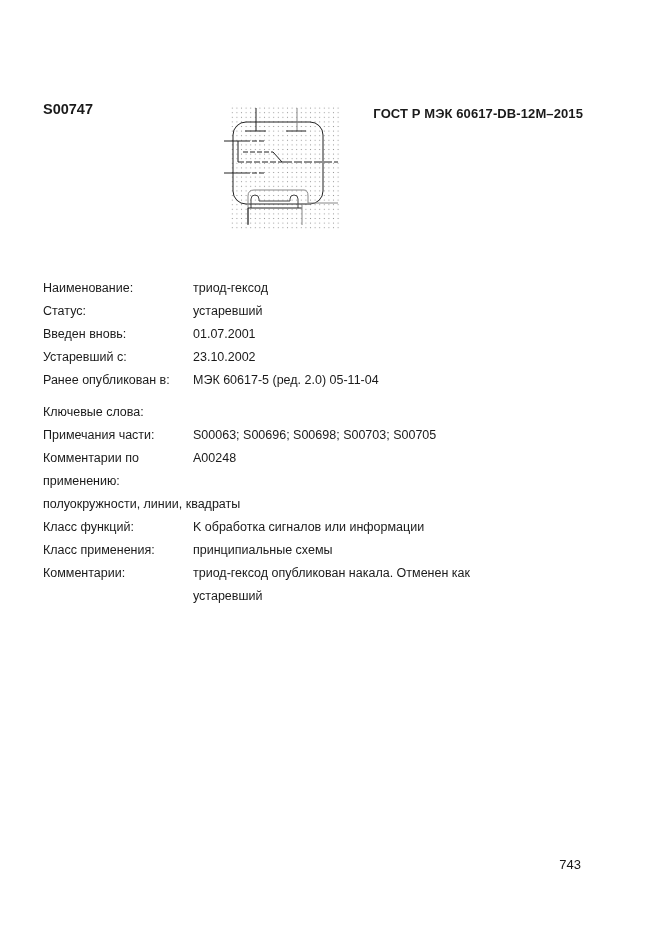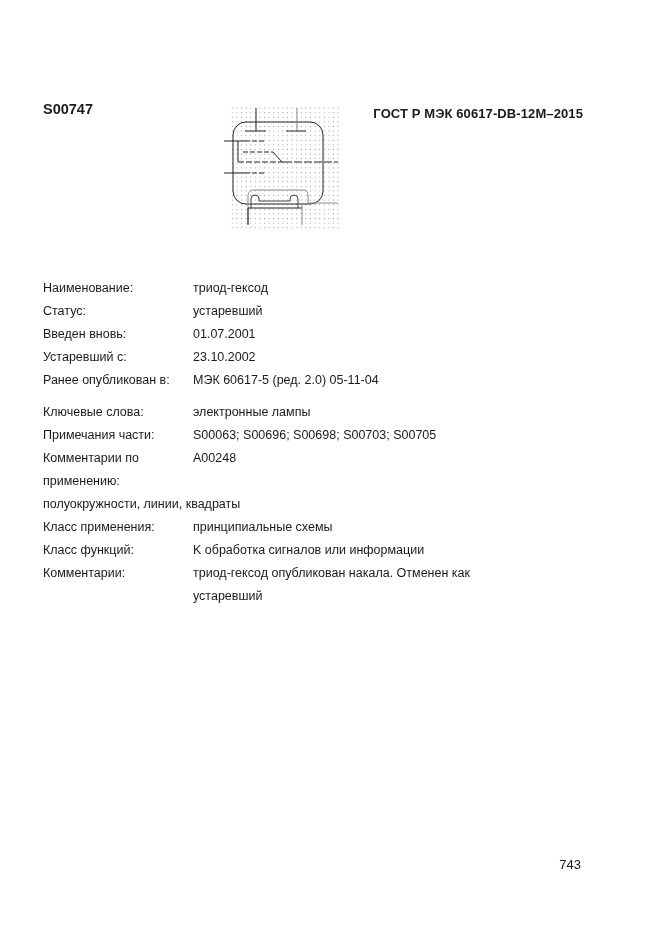--- a/index.html
+++ b/index.html
@@ -131,44 +131,43 @@
   </div>
   <div class="row">
     <span class="k">Ранее опубликован в:</span>
     <span class="v">МЭК 60617-5 (ред. 2.0) 05-11-04</span>
   </div>
 
   <div class="gap"></div>
 
   <div class="row">
     <span class="k">Ключевые слова:</span>
-    <span class="v">электронные лампы</span>
   </div>
   <div class="row">
     <span class="k">Примечания части:</span>
     <span class="v">S00063; S00696; S00698; S00703; S00705</span>
   </div>
   <div class="row">
     <span class="k">Комментарии по</span>
     <span class="v">A00248</span>
   </div>
   <div class="row">
     <span class="k">применению:</span>
     <span class="v"></span>
   </div>
   <div class="row">
     <span class="v">полуокружности, линии, квадраты</span>
   </div>
   <div class="row">
+    <span class="k">Класс функций:</span>
+    <span class="v">K обработка сигналов или информации</span>
+  </div>
+  <div class="row">
     <span class="k">Класс применения:</span>
     <span class="v">принципиальные схемы</span>
-  </div>
-  <div class="row">
-    <span class="k">Класс функций:</span>
-    <span class="v">K обработка сигналов или информации</span>
   </div>
   <div class="row">
     <span class="k">Комментарии:</span>
     <span class="v">триод-гексод опубликован накала. Отменен как</span>
   </div>
   <div class="row">
     <span class="k"></span>
     <span class="v">устаревший</span>
   </div>
 </div>

